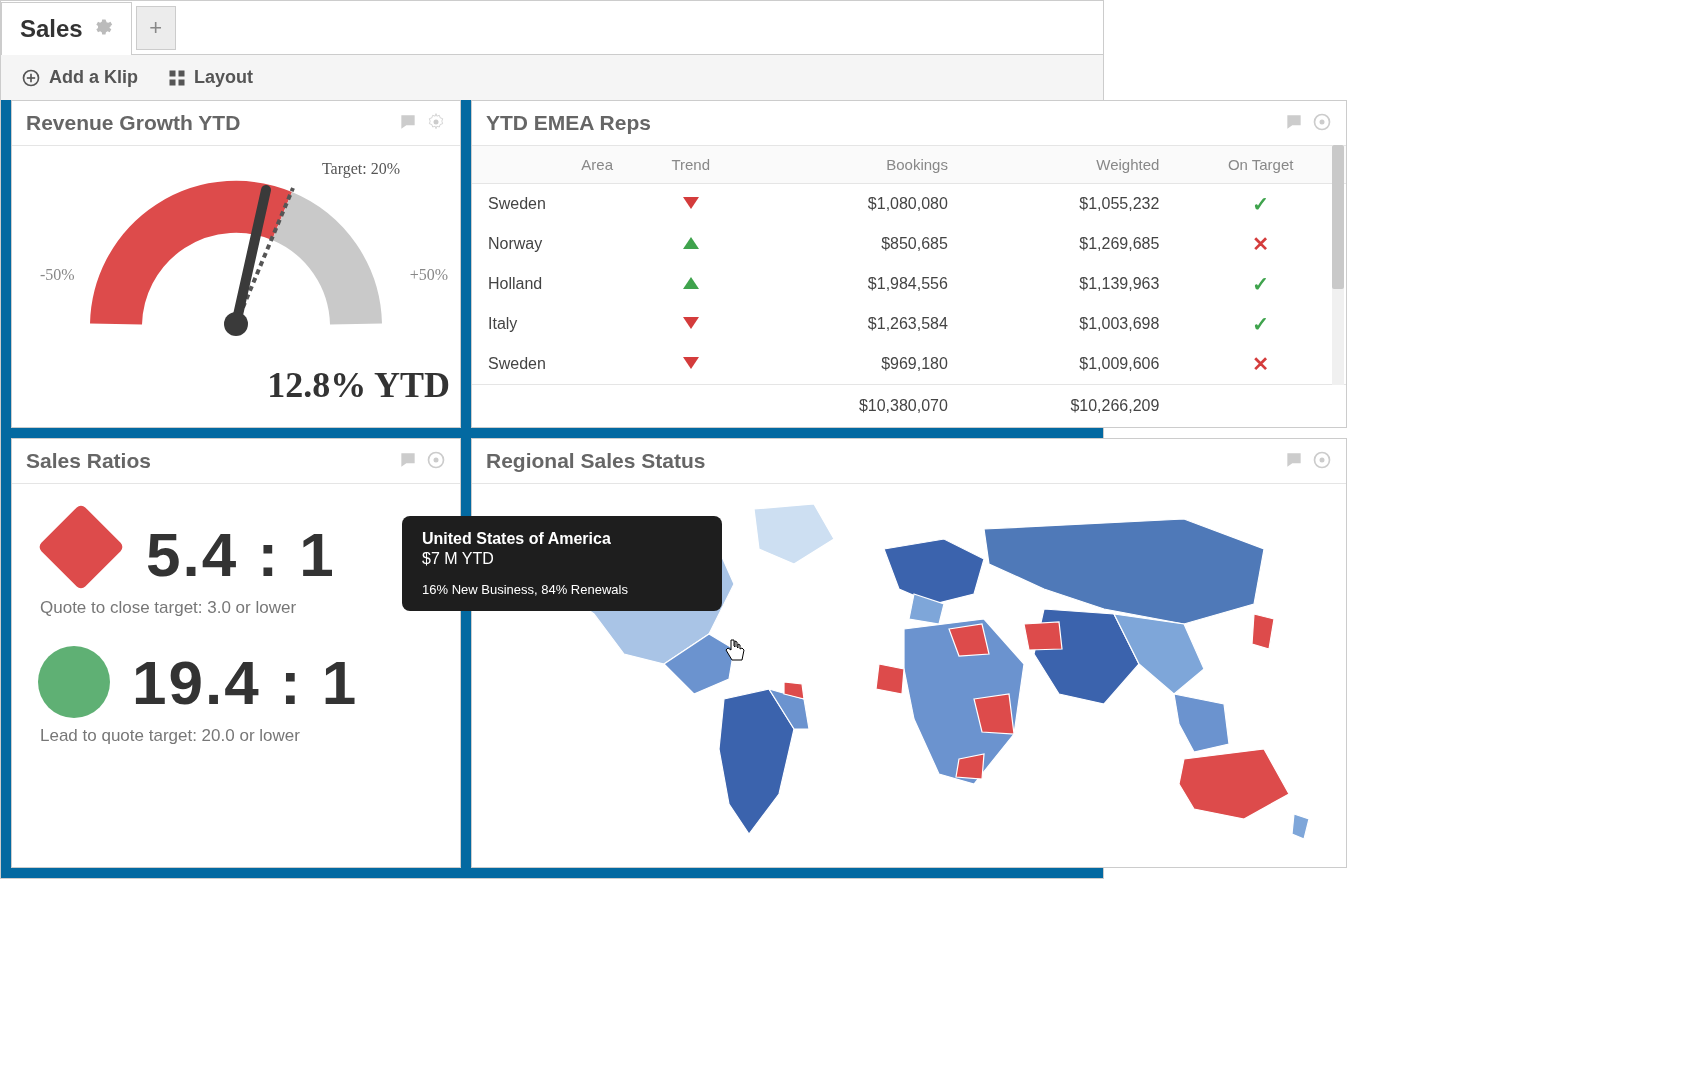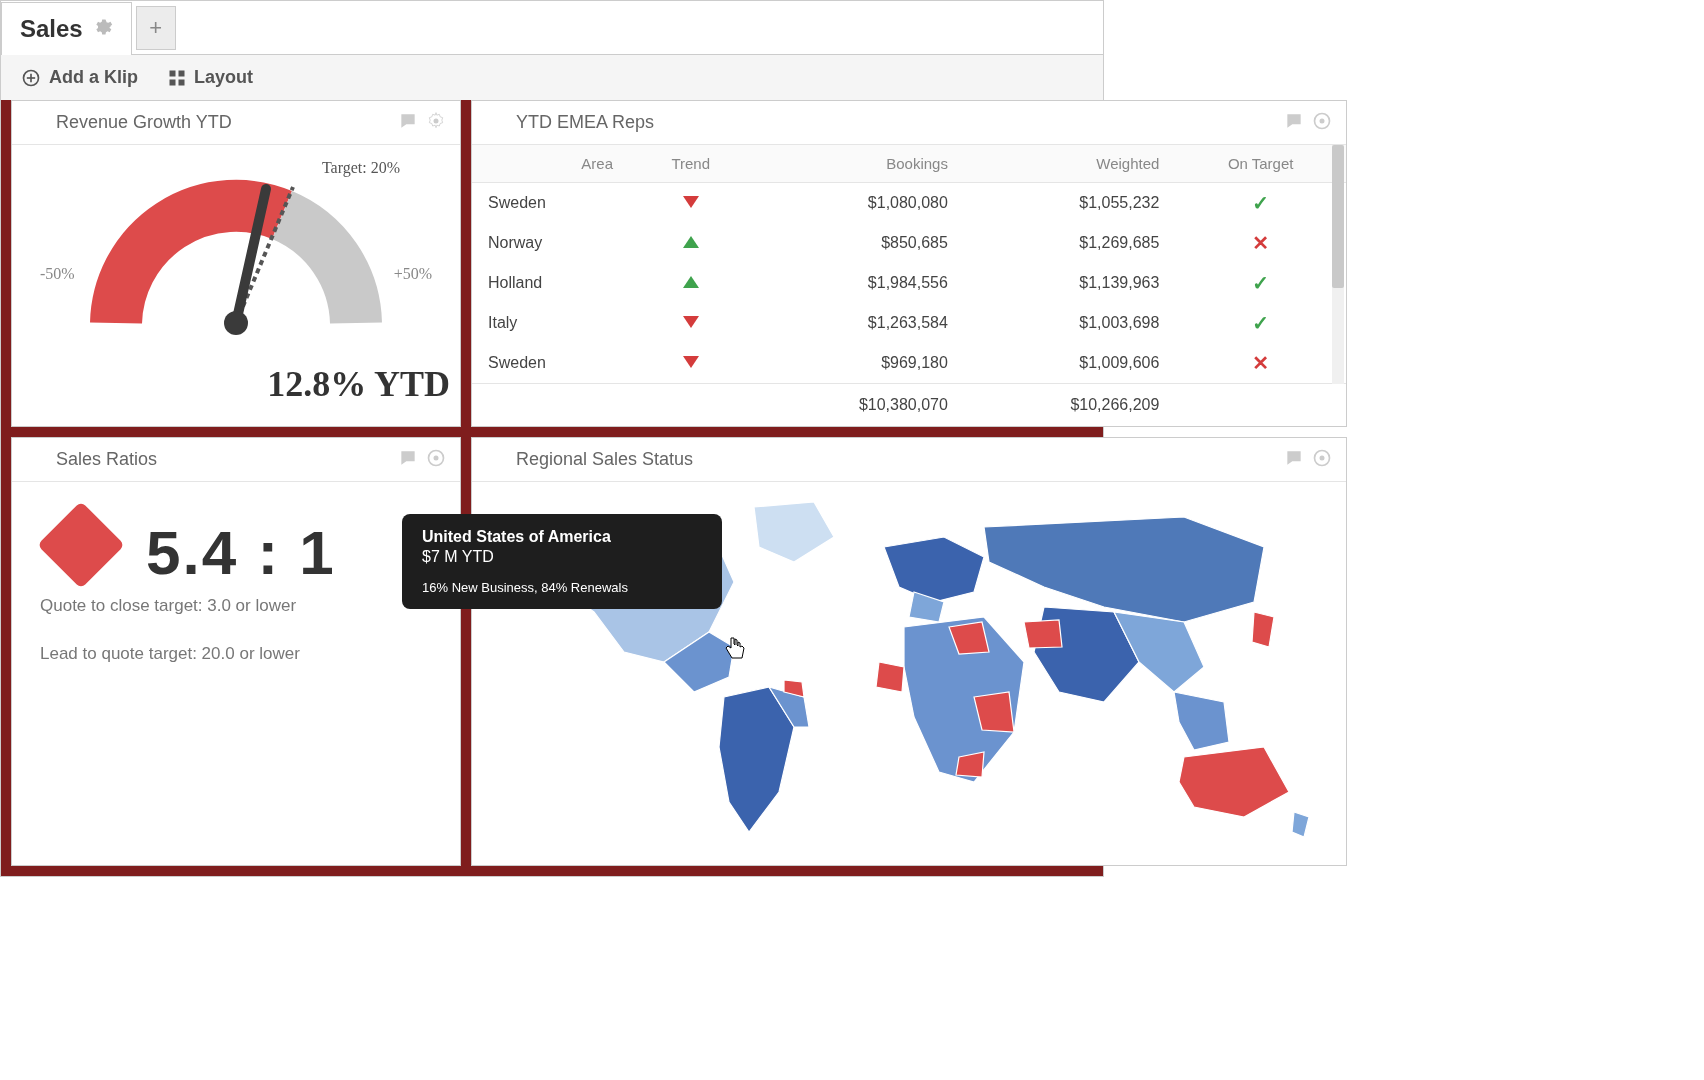--- a/index.html
+++ b/index.html
@@ -1,33 +1,33 @@
 <!DOCTYPE html>
 <html><head>
 <meta charset="utf-8">
 <style>
 * { box-sizing: border-box; margin: 0; padding: 0; }
 body { font-family: Arial, Helvetica, sans-serif; background: #fff; font-size: 14px; color: #333; }
-.dashboard { width: 1104px; border: 1px solid #ccc; background: #7f1d1d; }
+.dashboard { width: 1104px; border: 1px solid #ccc; background: #0369a1; }
 .tabs-row { display: flex; align-items: center; background: #fff; padding: 0; border-bottom: 1px solid #ccc; }
 .tab { display: flex; align-items: center; gap: 10px; padding: 12px 18px; font-size: 24px; font-weight: bold; color: #333; border: 1px solid #ccc; border-bottom: none; background: #fff; position: relative; top: 1px; }
 .tab-gear { color: #aaa; }
 .add-tab { width: 40px; height: 44px; display: flex; align-items: center; justify-content: center; background: #ececec; border: 1px solid #ccc; font-size: 22px; color: #888; margin-left: 4px; cursor: pointer; }
 .toolbar { display: flex; gap: 30px; padding: 12px 20px; background: #f5f5f5; }
 .toolbar-btn { display: flex; align-items: center; gap: 8px; font-size: 18px; font-weight: bold; color: #555; cursor: pointer; }
 .toolbar-icon { display: inline-flex; }
 .grid { display: grid; grid-template-columns: 450px 1fr; gap: 10px; padding: 0 10px 10px 10px; }
 .widget { background: #fff; border: 1px solid #ccc; }
 .widget-header { display: flex; align-items: center; justify-content: space-between; padding: 10px 14px; border-bottom: 1px solid #e5e5e5; }
-.widget-title { font-size: 18px; font-weight: normal; color: #666; margin-left: 30px; }
+.widget-title { font-size: 21px; font-weight: bold; color: #666; }
 .widget-actions { display: flex; gap: 8px; color: #bbb; }
 .gauge-box { padding: 18px 10px 14px 10px; text-align: right; position: relative; font-family: Liberation Serif, serif; }
 .gauge-svg { display: block; margin: 0 auto; }
 .gauge-min, .gauge-max { position: absolute; top: 120px; font-size: 16px; color: #888; }
-.gauge-min { left: 28px; } .gauge-max { right: 28px; }
+.gauge-min { left: 28px; } .gauge-max { right: 12px; }
 .gauge-target { position: absolute; top: 14px; right: 60px; font-size: 16px; color: #555; }
 .gauge-value { font-size: 36px; font-weight: bold; color: #333; margin-top: 0; }
 .ratios-box { padding: 20px 26px; }
 .ratio-row { display: flex; align-items: flex-end; gap: 22px; }
 .ratio-value { font-size: 62px; font-weight: bold; color: #333; letter-spacing: 2px; }
 .ratio-note { font-size: 17px; color: #777; margin: 8px 0 28px 2px; }
 .diamond { width: 62px; height: 62px; background: #dd4b4b; transform: rotate(45deg); border-radius: 6px; margin: 12px; }
 .circle { width: 72px; height: 72px; background: #5fb074; border-radius: 50%; }
 table.reps { width: 100%; border-collapse: collapse; }
 table.reps th { text-align: right; font-weight: normal; color: #888; font-size: 15px; padding: 10px 16px; border-bottom: 1px solid #e5e5e5; background: #fafafa; }
@@ -207,20 +207,24 @@
                 <circle cx="12" cy="12" r="3"></circle>
               </svg></span>
         </div>
       </div>
       <div class="ratios-box">
         <div class="ratio-row">
           <div class="diamond"></div>
           <div class="ratio-value">5.4 : 1</div>
         </div>
         <div class="ratio-note">Quote to close target: 3.0 or lower</div>
+        <div class="ratio-row">
+          <div class="circle"></div>
+          <div class="ratio-value">19.4 : 1</div>
+        </div>
         <div class="ratio-note">Lead to quote target: 20.0 or lower</div>
       </div>
     </div>
 
     <div class="widget">
       <div class="widget-header">
         <span class="widget-title">Regional Sales Status</span>
         <div class="widget-actions">
           <span><svg width="20" height="20" viewBox="0 0 24 24" fill="#ccc">
                 <path d="M4 4h16v12H10l-6 4V4z"></path>

